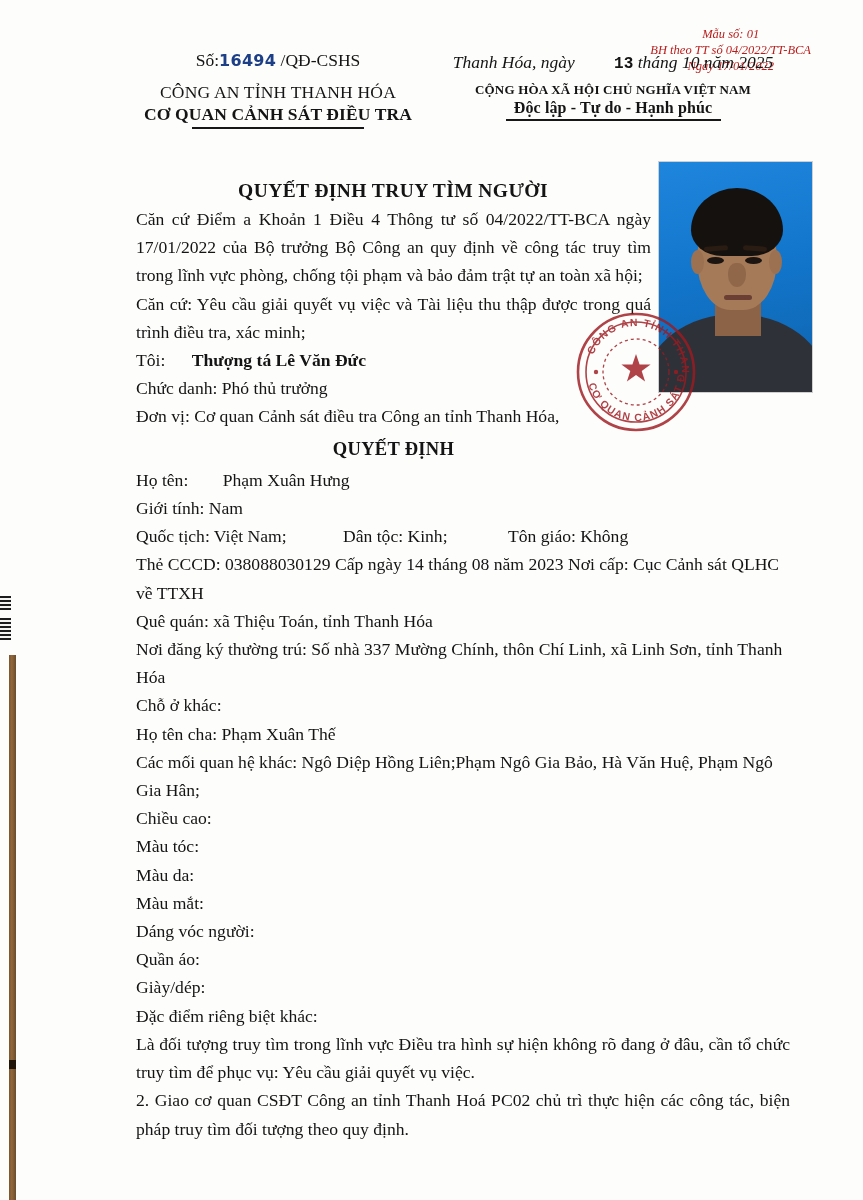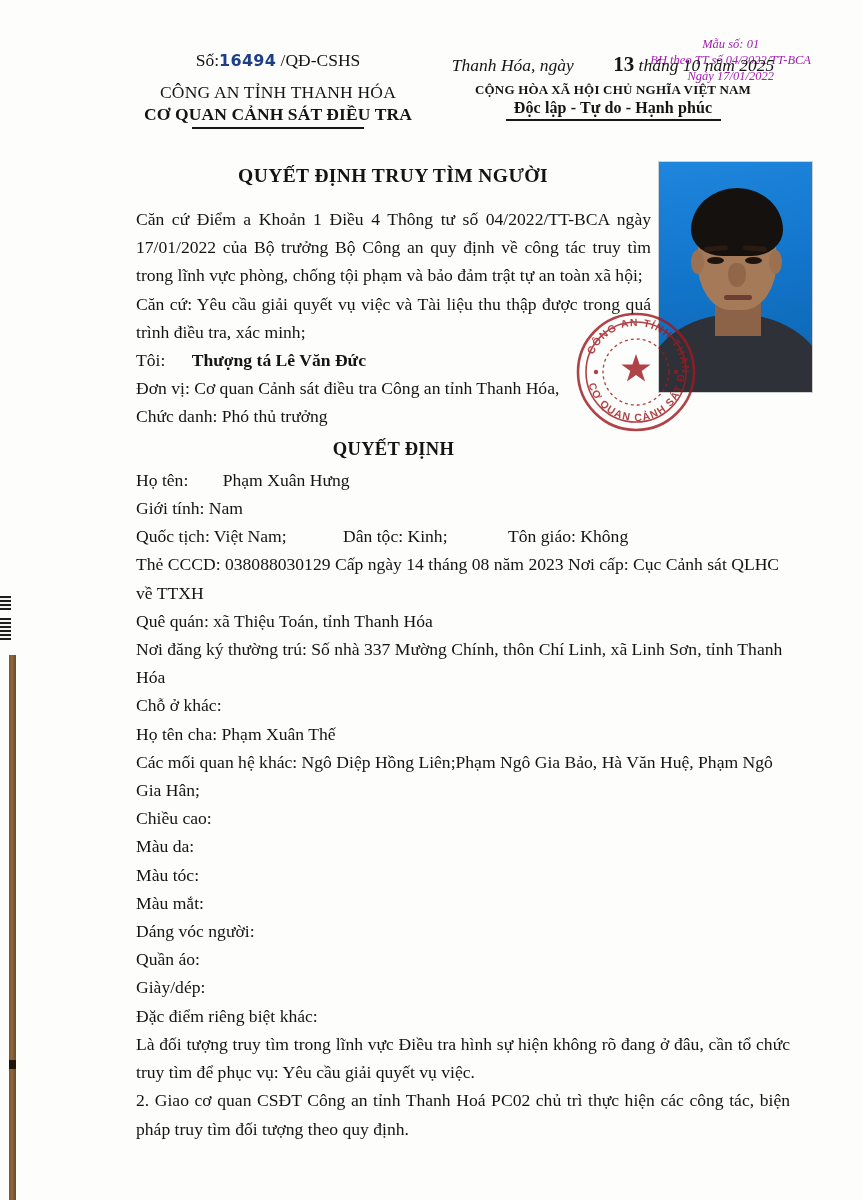--- a/index.html
+++ b/index.html
@@ -49,26 +49,26 @@
   .edge-barcode.two {
     top: 596px;
     height: 14px;
     left: 0px;
   }
 
   
   .form-ref {
     position: absolute;
     right: 52px;
-    top: 36px;
+    top: 26px;
     text-align: center;
     font-style: italic;
     font-size: 12.5px;
     line-height: 16px;
-    color: #a21caf;
+    color: #b91c1c;
   }
 
   
   .masthead { position: absolute; top: 82px; left: 0; width: 863px; }
   .mh-left {
     position: absolute;
     left: 128px;
     top: 0;
     width: 300px;
     text-align: center;
@@ -124,29 +124,29 @@
     top: 52px;
     width: 390px;
     text-align: center;
     font-style: italic;
     font-size: 17.5px;
     white-space: nowrap;
   }
   .date-day {
     font-style: normal;
     font-weight: bold;
-    font-family: Liberation Serif, serif;
-    font-size: 21px;
+    font-family: Liberation Mono, monospace;
+    font-size: 16px;
     margin-left: 35px;
   }
 
   
   .doc-title {
     position: absolute;
-    top: 165px;
+    top: 180px;
     left: 128px;
     width: 530px;
     text-align: center;
     font-size: 19.5px;
     font-weight: bold;
     letter-spacing: .4px;
   }
 
   
   .body {
@@ -331,22 +331,22 @@
 
   <div class="body">
 
     <div class="p-justify narrow">Căn cứ Điểm a Khoản 1 Điều 4 Thông tư số 04/2022/TT-BCA ngày 17/01/2022 của Bộ trưởng Bộ Công an quy định về công tác truy tìm trong lĩnh vực phòng, chống tội phạm và bảo đảm trật tự an toàn xã hội;</div>
     <div class="p-justify narrow">Căn cứ: Yêu cầu giải quyết vụ việc và Tài liệu thu thập được trong quá trình điều tra, xác minh;</div>
 
     <div>
       <span>Tôi:</span>
       <span style="display:inline-block;width:22px"></span><span class="bold">Thượng tá Lê Văn Đức</span>
     </div>
+    <div>Chức danh: Phó thủ trưởng</div>
     <div>Đơn vị: Cơ quan Cảnh sát điều tra Công an tỉnh Thanh Hóa,</div>
-    <div>Chức danh: Phó thủ trưởng</div>
 
     <div class="sec-head narrow">QUYẾT ĐỊNH</div>
 
 
     <div>
       <span>Họ tên:</span>
       <span style="display:inline-block;width:30px"></span><span>Phạm Xuân Hưng</span>
     </div>
 
     <div>Giới tính: Nam</div>
@@ -357,22 +357,22 @@
       <span style="display:inline-block;width:56px"></span><span>Tôn giáo: Không</span>
     </div>
 
     <div>Thẻ CCCD: 038088030129 Cấp ngày 14 tháng 08 năm 2023 Nơi cấp: Cục Cảnh sát QLHC về TTXH</div>
     <div>Quê quán: xã Thiệu Toán, tỉnh Thanh Hóa</div>
     <div>Nơi đăng ký thường trú: Số nhà 337 Mường Chính, thôn Chí Linh, xã Linh Sơn, tỉnh Thanh Hóa</div>
     <div>Chỗ ở khác:</div>
     <div>Họ tên cha: Phạm Xuân Thế</div>
     <div>Các mối quan hệ khác: Ngô Diệp Hồng Liên;Phạm Ngô Gia Bảo, Hà Văn Huệ, Phạm Ngô Gia Hân;</div>
     <div>Chiều cao:</div>
+    <div>Màu tóc:</div>
     <div>Màu da:</div>
-    <div>Màu tóc:</div>
     <div>Màu mắt:</div>
     <div>Dáng vóc người:</div>
     <div>Quần áo:</div>
     <div>Giày/dép:</div>
     <div>Đặc điểm riêng biệt khác:</div>
 
     <div class="p-justify">Là đối tượng truy tìm trong lĩnh vực Điều tra hình sự hiện không rõ đang ở đâu, cần tổ chức truy tìm để phục vụ: Yêu cầu giải quyết vụ việc.</div>
     <div class="p-justify">2. Giao cơ quan CSĐT Công an tỉnh Thanh Hoá PC02 chủ trì thực hiện các công tác, biện pháp truy tìm đối tượng theo quy định.</div>
 
   </div>

